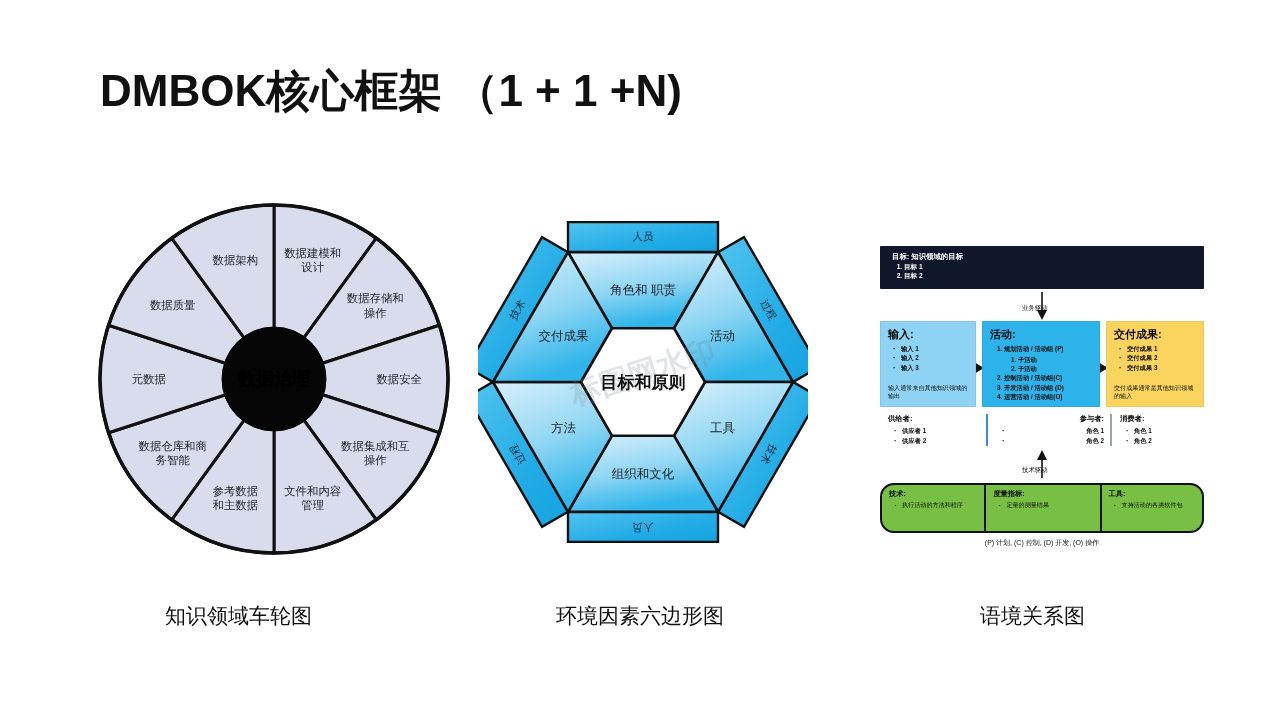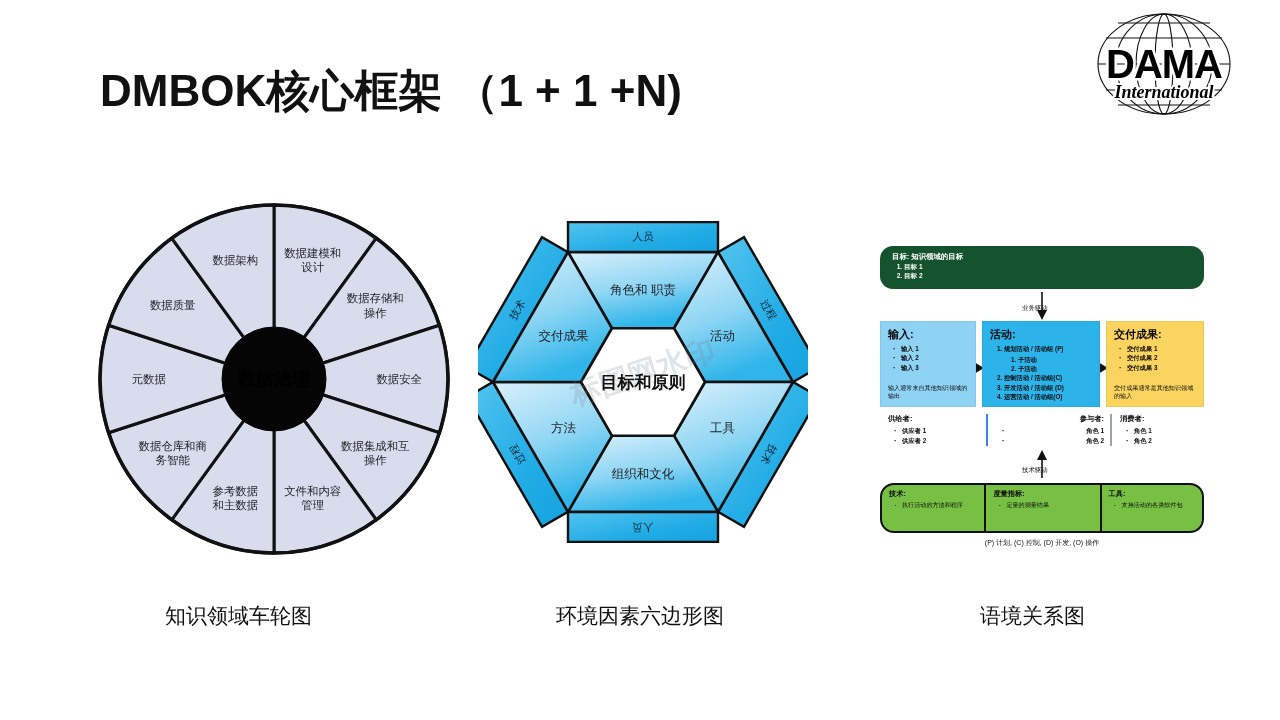--- a/index.html
+++ b/index.html
@@ -67,21 +67,21 @@
   #ctx { position: absolute; left: 874px; top: 204px; width: 336px; height: 352px; }
 
   .ctx-def {
     position: absolute; left: 6px; top: 2px; width: 324px; height: 34px;
     border: 2px solid #111; border-radius: 16px; background: #fff;
     display: flex; align-items: center; padding-left: 12px;
     font-size: 7.2px; font-weight: 700; color: #111;
   }
   .ctx-goal {
     position: absolute; left: 6px; top: 42px; width: 324px; height: 43px;
-    background: #14532d; border-radius: 13px; color: #fff; padding: 6px 0 0 12px;
+    background: #0f172a; border-radius: 1px; color: #fff; padding: 6px 0 0 12px;
   }
   .ctx-goal .hd { font-size: 7.4px; font-weight: 700; }
   .ctx-goal ol { margin: 1px 0 0 12px; font-size: 6.6px; line-height: 1.35; font-weight: 600; }
 
   .ctx-arrow-lbl { position: absolute; font-size: 6.4px; color: #111; white-space: nowrap; }
 
   .ctx-col {
     position: absolute; top: 117px; height: 86px; padding: 5px 0 0 7px;
     border: 1px solid rgba(0,0,0,0.06);
   }
@@ -119,39 +119,20 @@
   .ctx-green ul li:before { content: "·"; position: absolute; left: 1px; top: -1px; font-size: 8px; }
   .ctx-legend { position: absolute; left: 0; top: 334px; width: 336px; text-align: center; font-size: 7px; color: #111; }
 </style>
 </head>
 <body>
 
 <div id="slide">
 
   <div class="title">DMBOK核心框架 （1 + 1 +N)</div>
 
-  <div class="logo">
-    <svg viewBox="0 0 196 112" width="196" height="112">
-      <g fill="none" stroke="#111" stroke-width="1.1">
-        <ellipse cx="98" cy="56" rx="66" ry="50"></ellipse>
-        <ellipse cx="98" cy="56" rx="48" ry="50"></ellipse>
-        <ellipse cx="98" cy="56" rx="28" ry="50"></ellipse>
-        <ellipse cx="98" cy="56" rx="9" ry="50"></ellipse>
-        <line x1="32" y1="56" x2="164" y2="56"></line>
-        <path d="M40 30 H156"></path>
-        <path d="M40 82 H156"></path>
-        <path d="M52 15 H144"></path>
-        <path d="M52 97 H144"></path>
-      </g>
-      <g>
-        <text x="98" y="70" text-anchor="middle" font-family="'Liberation Sans', sans-serif" font-size="40" font-weight="800" fill="#000" style="paint-order:stroke;stroke:#fff;stroke-width:5px;letter-spacing:-1px;">DAMA</text>
-        <text x="98" y="90" text-anchor="middle" font-family="'Liberation Serif', serif" font-size="18" font-style="italic" font-weight="700" fill="#000" style="paint-order:stroke;stroke:#fff;stroke-width:4px;">International</text>
-      </g>
-    </svg>
-  </div>
 
   <div id="wheel">
     <svg viewBox="0 0 352 352" width="352" height="352">
       <g id="wheel-slices">
           <path d="M 176 176 L 176 2 A 174 174 0 0 1 278.27463389889033 35.23104297875915 Z" fill="#d8dced" stroke="#111" stroke-width="3"></path>
           <path d="M 176 176 L 278.27463389889033 35.23104297875915 A 174 174 0 0 1 341.4838338353567 122.23104297875915 Z" fill="#d8dced" stroke="#111" stroke-width="3"></path>
           <path d="M 176 176 L 341.4838338353567 122.23104297875915 A 174 174 0 0 1 341.4838338353567 229.76895702124085 Z" fill="#d8dced" stroke="#111" stroke-width="3"></path>
           <path d="M 176 176 L 341.4838338353567 229.76895702124085 A 174 174 0 0 1 278.27463389889033 316.76895702124085 Z" fill="#d8dced" stroke="#111" stroke-width="3"></path>
           <path d="M 176 176 L 278.27463389889033 316.76895702124085 A 174 174 0 0 1 176 350 Z" fill="#d8dced" stroke="#111" stroke-width="3"></path>
           <path d="M 176 176 L 176 350 A 174 174 0 0 1 73.7253661011097 316.76895702124085 Z" fill="#d8dced" stroke="#111" stroke-width="3"></path>

